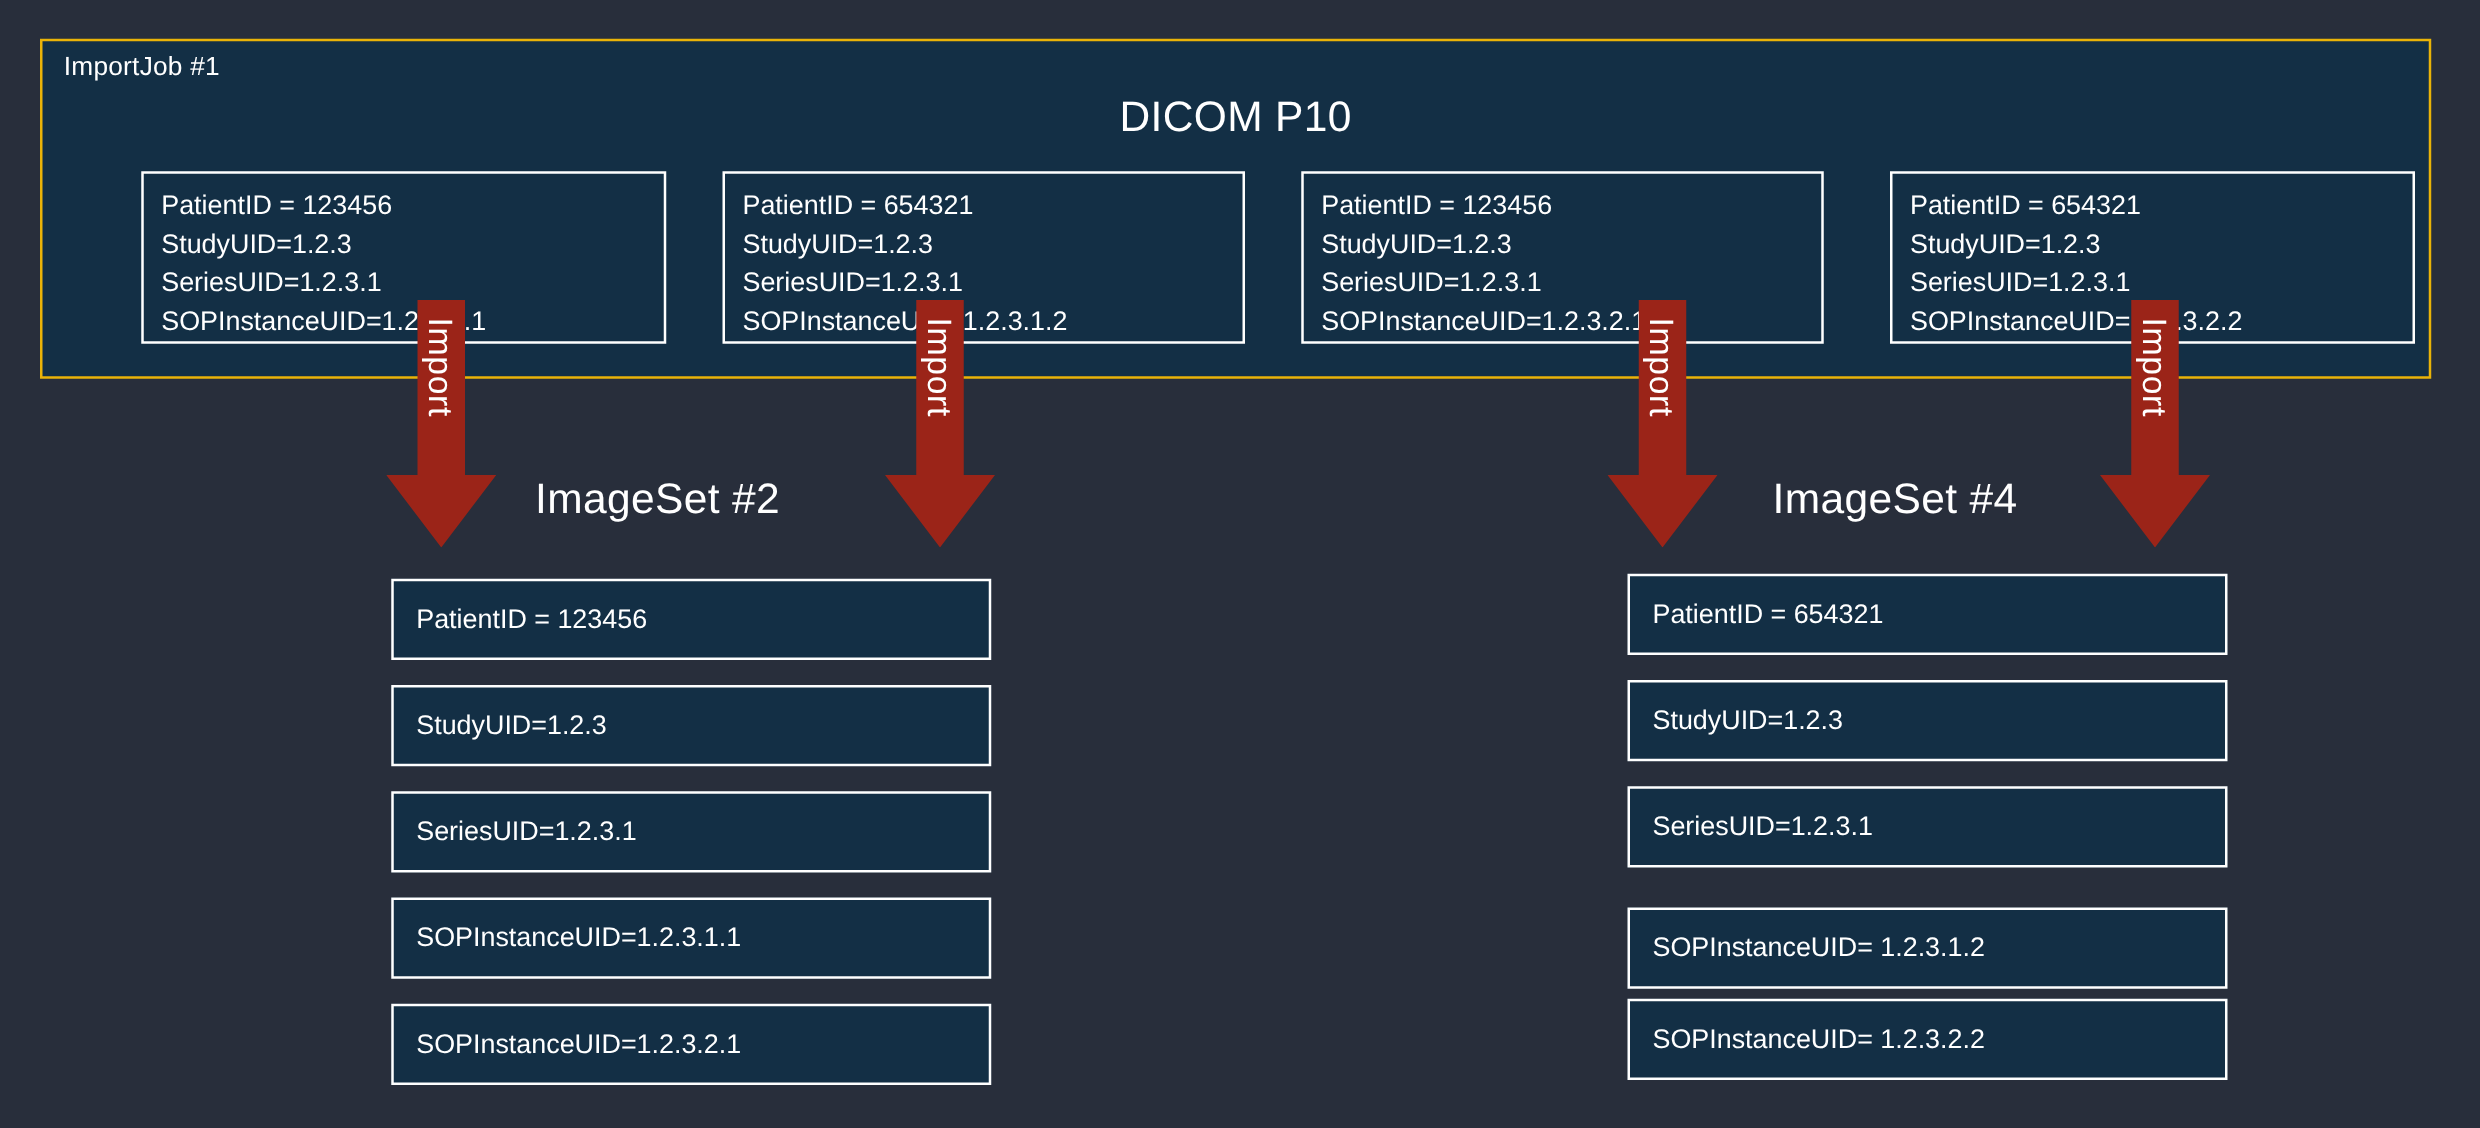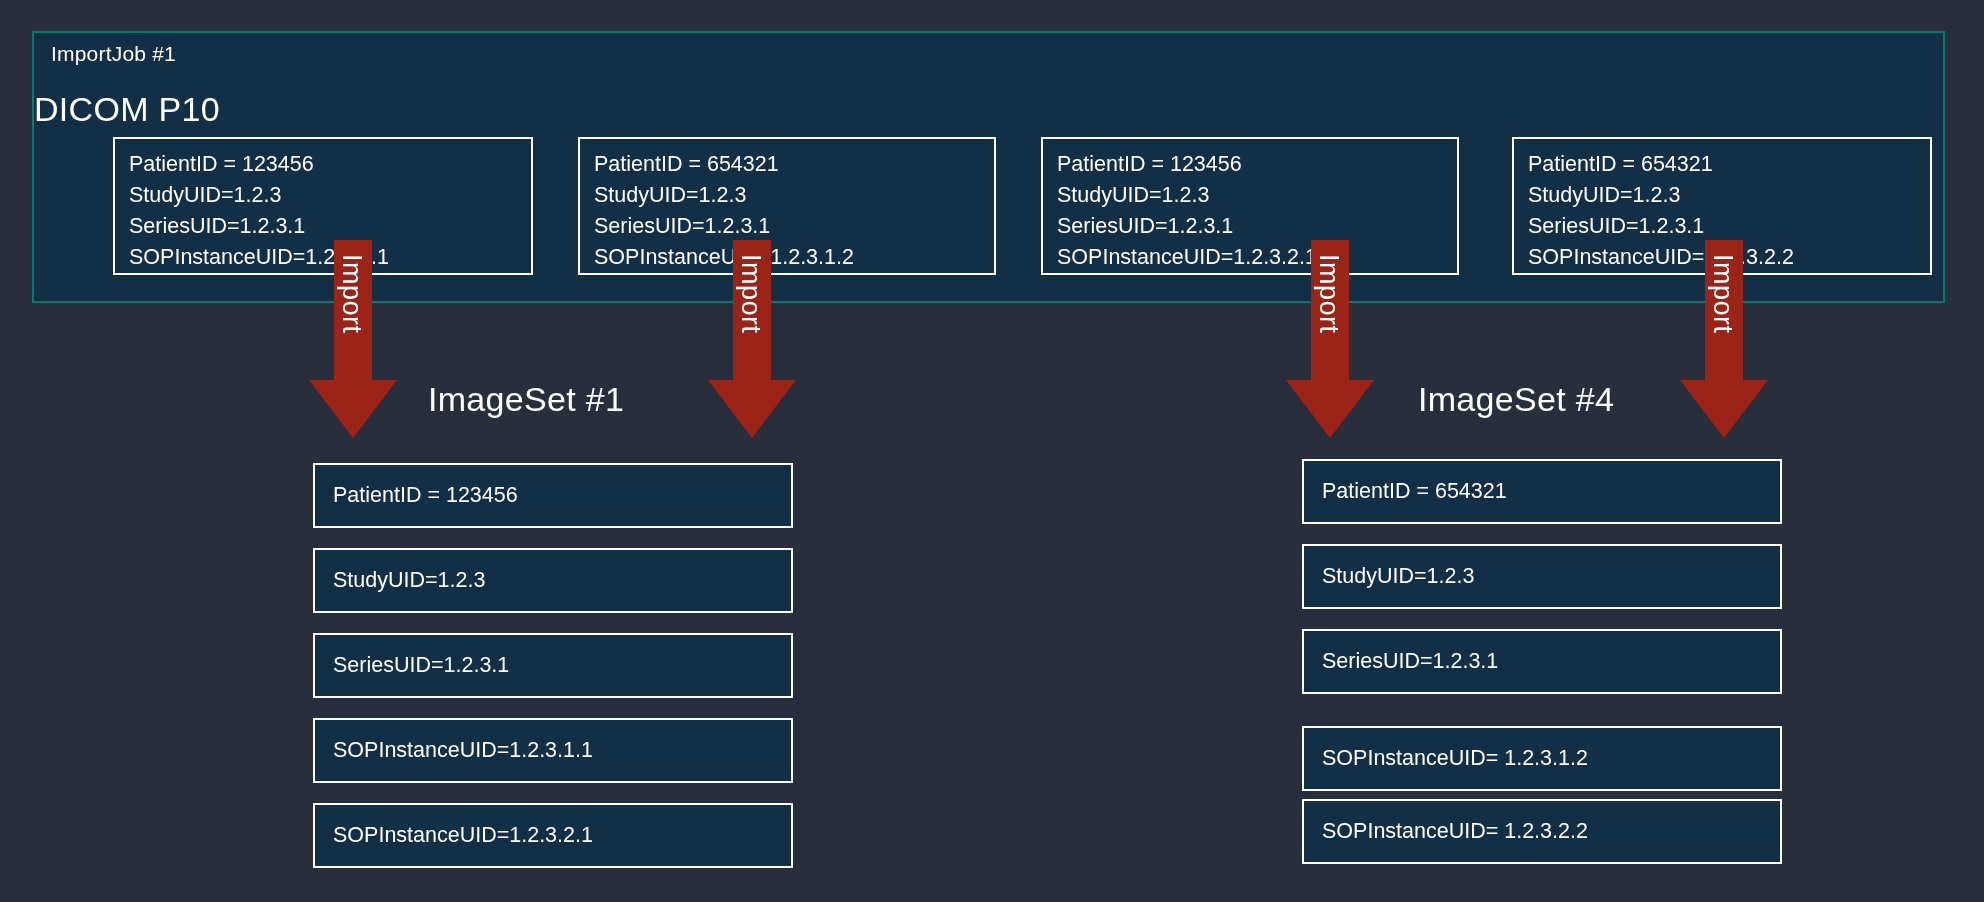--- a/index.html
+++ b/index.html
@@ -20,42 +20,42 @@
     overflow: hidden;
   }
 
   
   .importjob-panel {
     position: absolute;
     left: 32px;
     top: 31px;
     width: 1913px;
     height: 272px;
-    border: 2px solid #0f766e;
+    border: 2px solid #eab308;
     background: #132f45;
     box-sizing: border-box;
   }
   .importjob-title {
     position: absolute;
     left: 17px;
     top: 9px;
     font-size: 21px;
     color: #ffffff;
     letter-spacing: 0.2px;
     white-space: nowrap;
   }
   .dicom-title {
     position: absolute;
     left: 0;
     right: 0;
     top: 42px;
+    text-align: center;
     font-size: 34px;
     color: #ffffff;
     letter-spacing: 0.3px;
-    margin-top: 15px;
   }
 
   
   .dicom-box {
     position: absolute;
     top: 104px;
     height: 138px;
     border: 2px solid #ffffff;
     background: #132f45;
     box-sizing: border-box;
@@ -205,21 +205,21 @@
     <span class="arrow-label">Import</span>
   </div>
 
   <div class="import-arrow arrow-4">
     <svg viewBox="0 0 88 198">
       <polygon points="25,0 63,0 63,140 88,140 44,198 0,140 25,140" fill="#9b2418"></polygon>
     </svg>
     <span class="arrow-label">Import</span>
   </div>
 
-  <div class="imageset-heading heading-1">ImageSet #1</div>
+  <div class="imageset-heading heading-1">ImageSet #2</div>
 
   <div class="attr-box col-left row-0">
     <span class="attr-text">PatientID = 123456</span>
   </div>
   <div class="attr-box col-left row-1">
     <span class="attr-text">StudyUID=1.2.3</span>
   </div>
   <div class="attr-box col-left row-2">
     <span class="attr-text">SeriesUID=1.2.3.1</span>
   </div>

